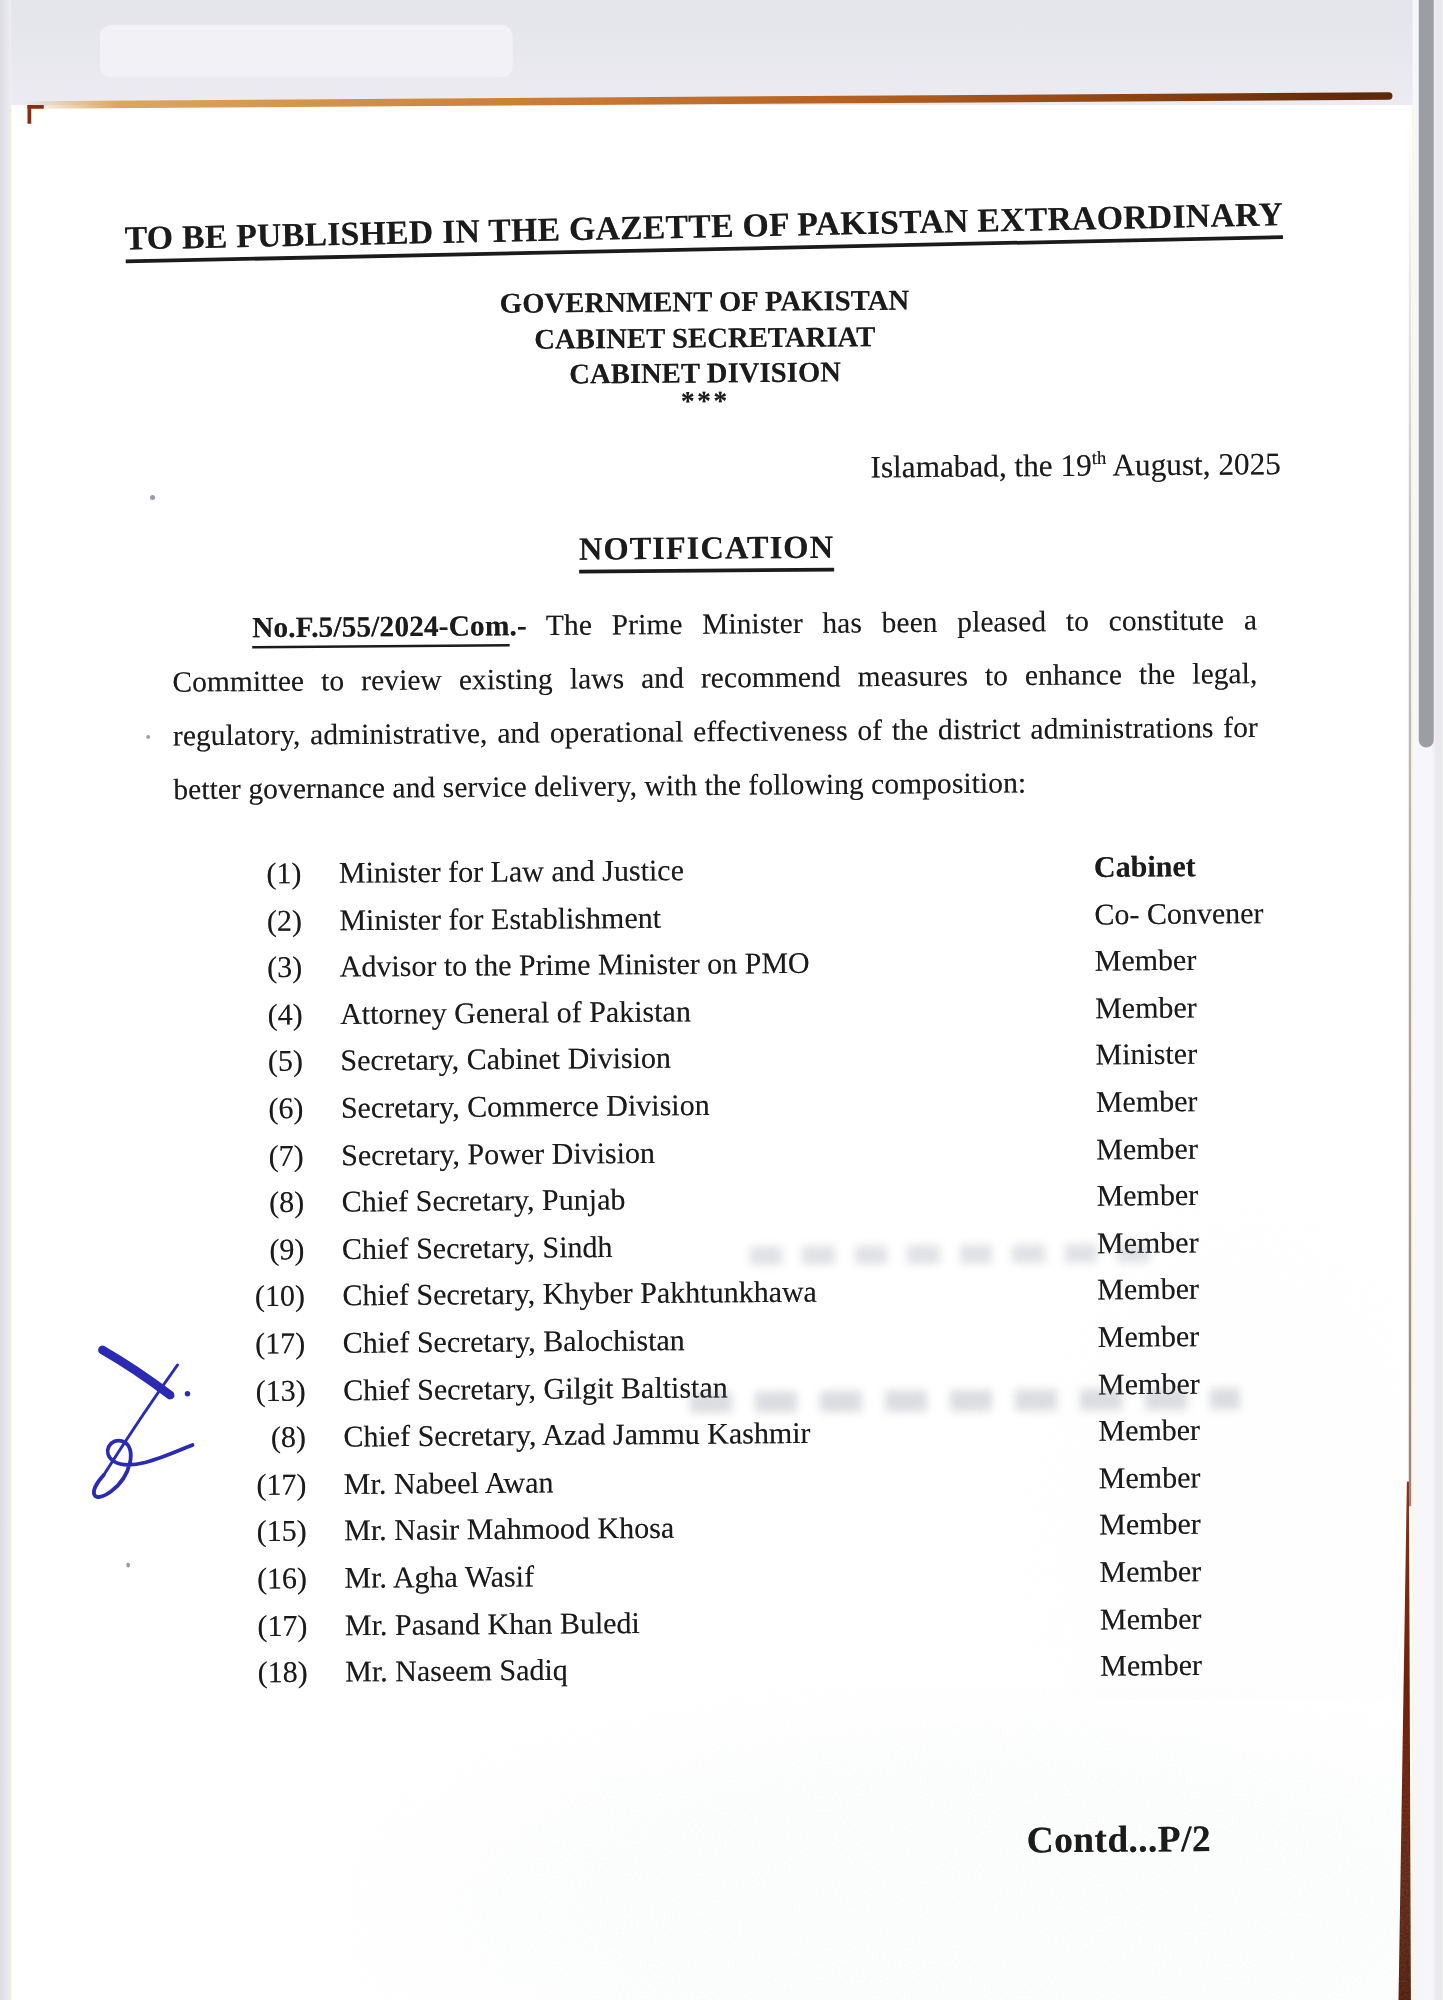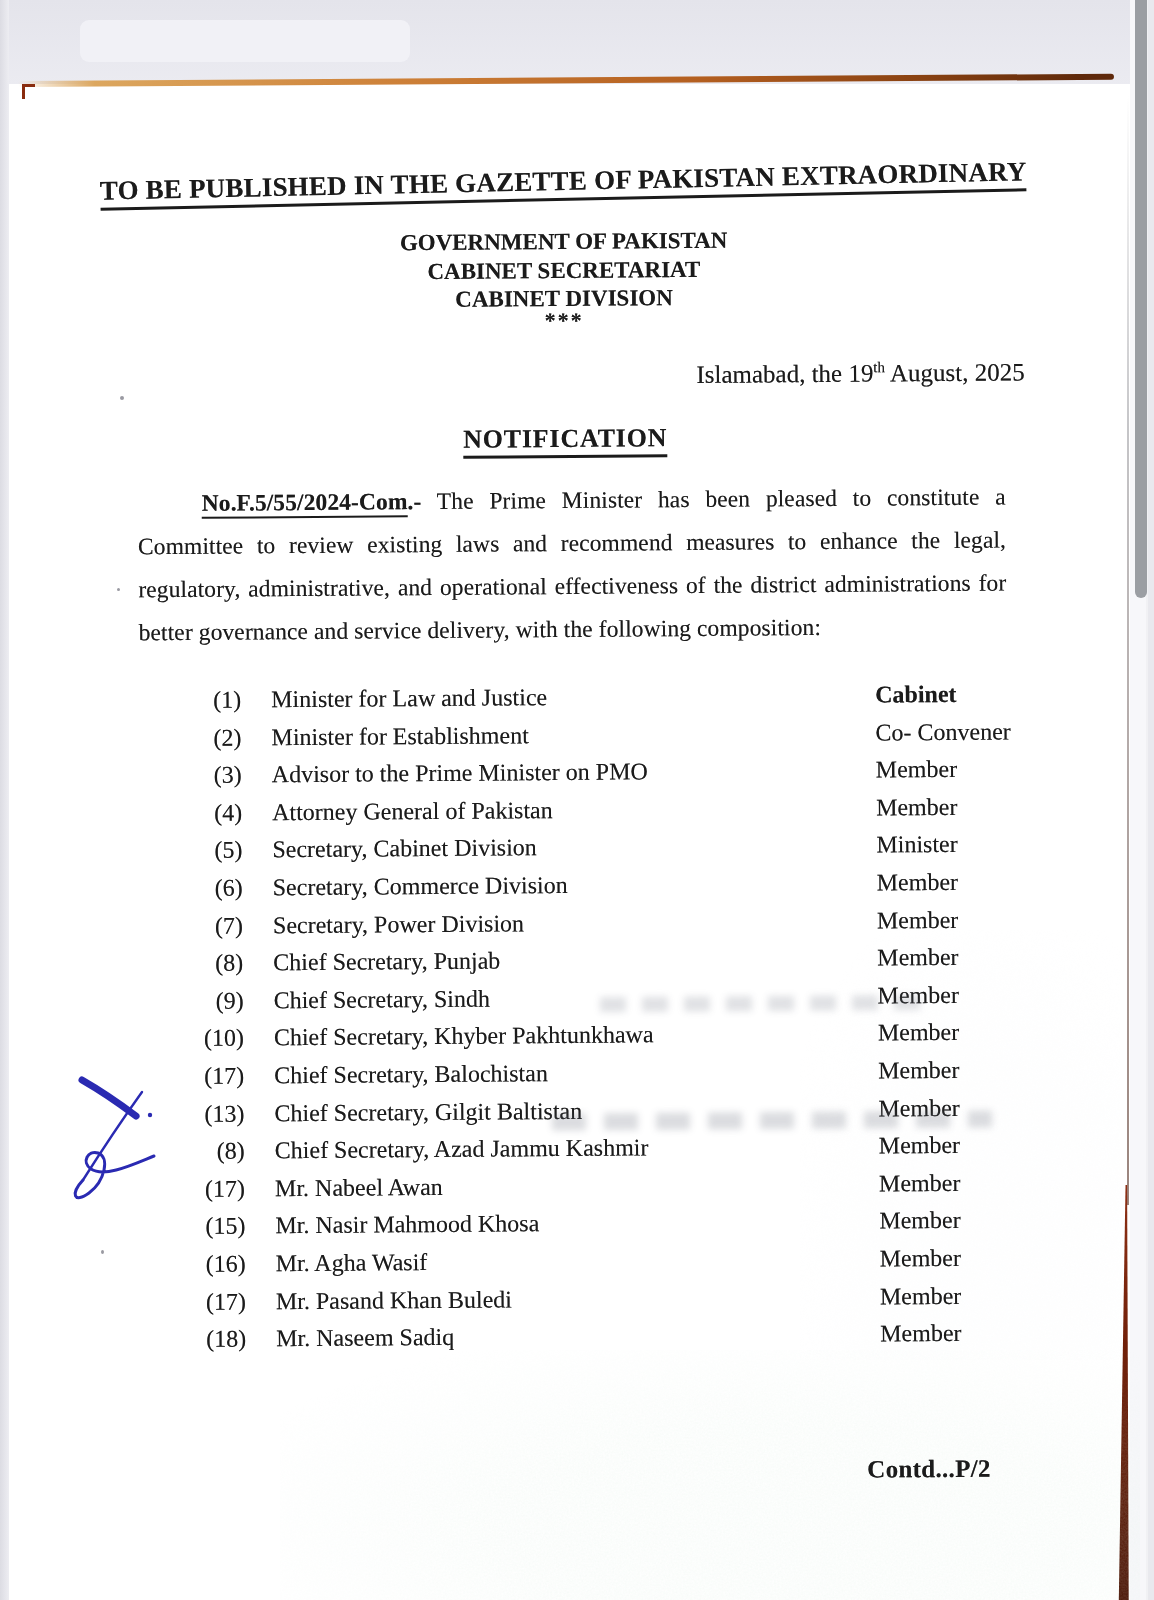--- a/index.html
+++ b/index.html
@@ -53,21 +53,21 @@
   .para .ref{font-weight:bold;border-bottom:2px solid #1b1b1b;padding-bottom:1px;}
   .para .sep{font-weight:bold;}
 
   .committee{position:absolute;left:0;top:684px;width:1136px;font-size:24px;}
   .c-row{position:relative;height:37.6px;}
   .c-num{position:absolute;left:150px;width:92px;text-align:right;}
   .c-title{position:absolute;left:272px;white-space:nowrap;}
   .c-role{position:absolute;left:876px;white-space:nowrap;}
   .role-bold{font-weight:bold;}
 
-  .footer-line{position:absolute;left:862px;top:1458px;font-weight:bold;font-size:25px;letter-spacing:.3px;}
+  .footer-line{position:absolute;left:816px;top:1458px;font-weight:bold;font-size:30px;letter-spacing:.3px;}
 
   
   .signature{position:absolute;left:58px;top:1058px;width:112px;height:150px;}
 
   
   .smudge{position:absolute;filter:blur(3.5px);opacity:.38;transform:rotate(-0.4deg);pointer-events:none;}
   .smudge-1{left:600px;top:996px;width:330px;height:15px;
     background:repeating-linear-gradient(90deg,rgba(110,115,130,.55) 0 26px,rgba(110,115,130,0) 26px 42px);}
   .smudge-2{left:552px;top:1112px;width:440px;height:17px;
     background:repeating-linear-gradient(90deg,rgba(100,105,120,.6) 0 34px,rgba(100,105,120,0) 34px 52px);}

